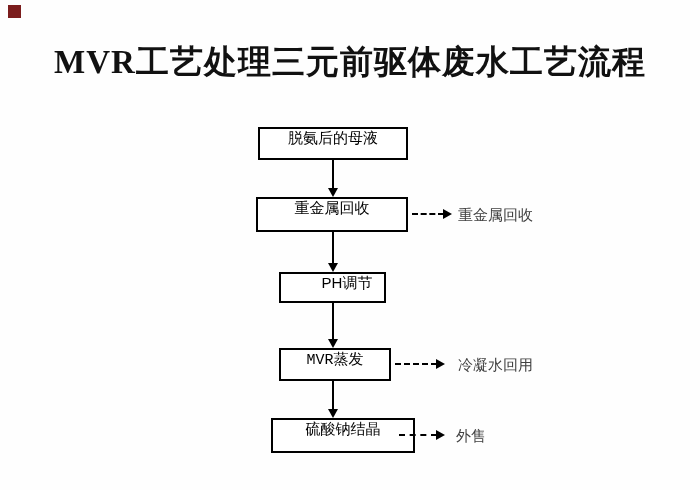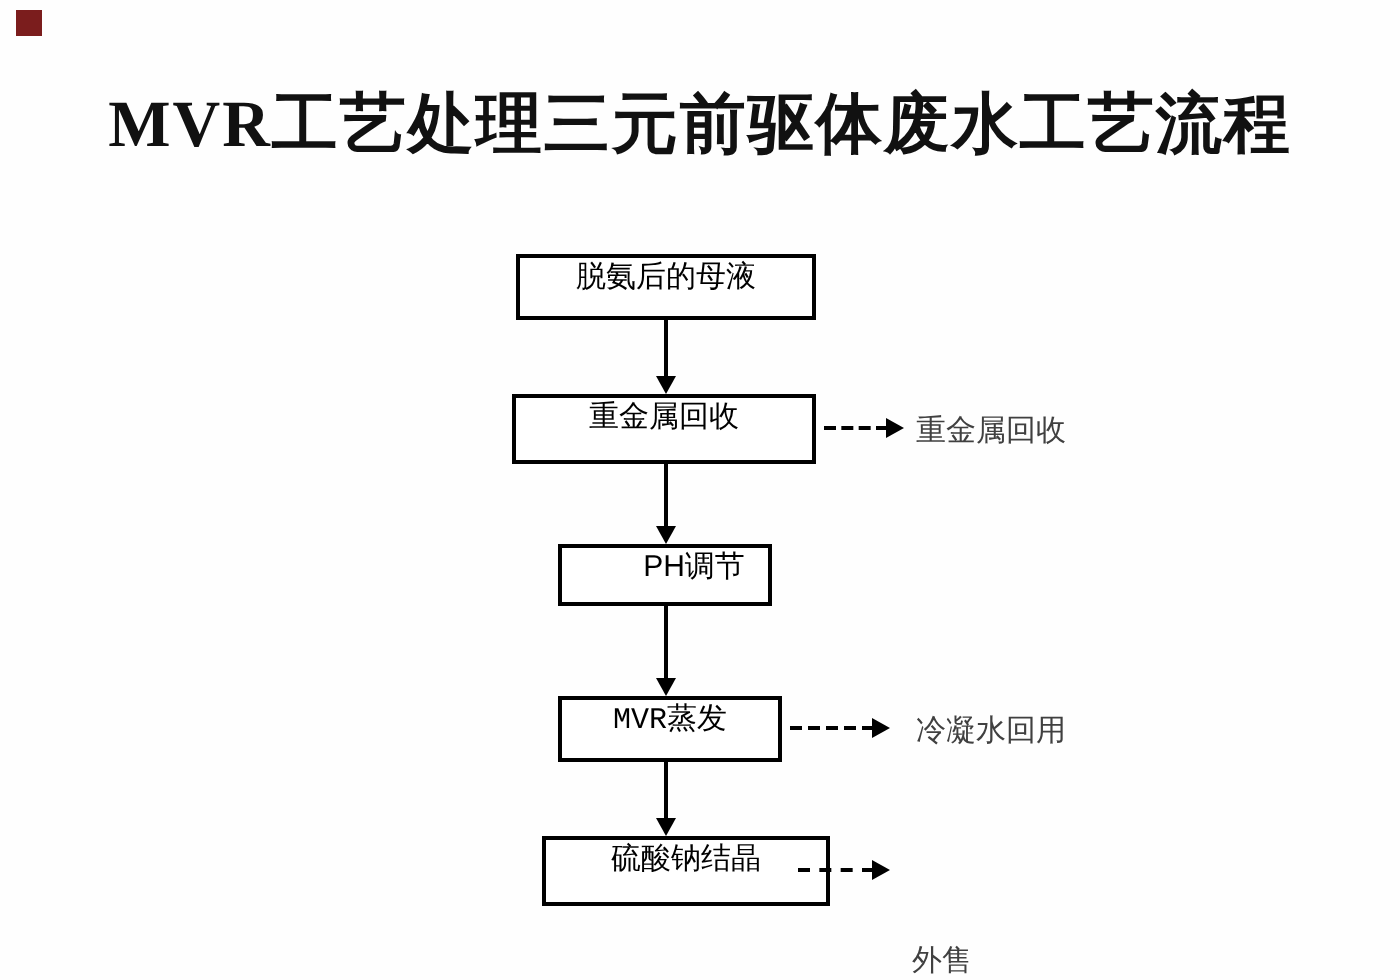--- a/index.html
+++ b/index.html
@@ -129,15 +129,15 @@
   </div>
 
   <div class="box" style="left:271px;top:418px;width:144px;height:35px;">
     <span>硫酸钠结晶</span>
   </div>
 
   <div class="harrow" style="left:399px;top:430px;width:46px;">
     <div class="dash"></div>
     <div class="head"></div>
   </div>
-  <div class="branch-label" style="left:456px;top:427px;margin-top:44px;">外售</div>
+  <div class="branch-label" style="left:456px;top:427px;">外售</div>
 
 </div>
 
 </body></html>

